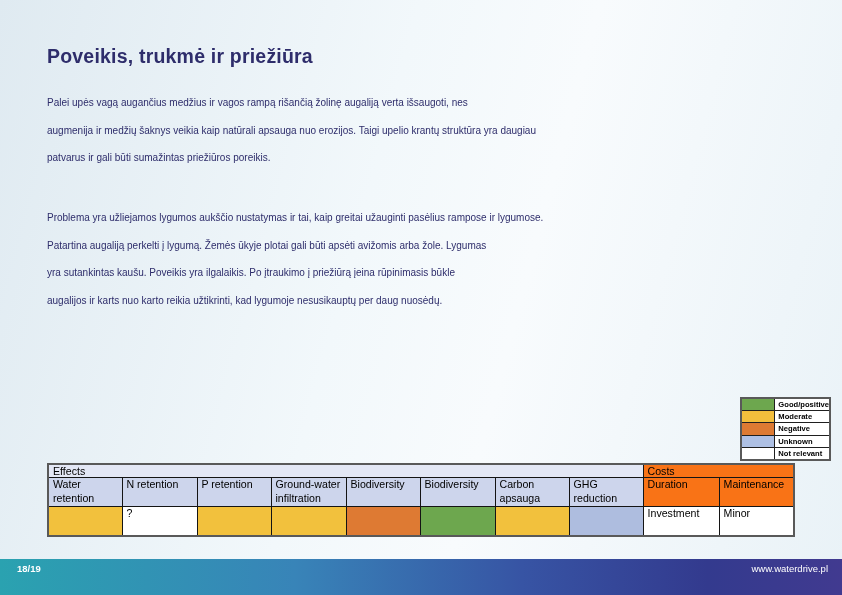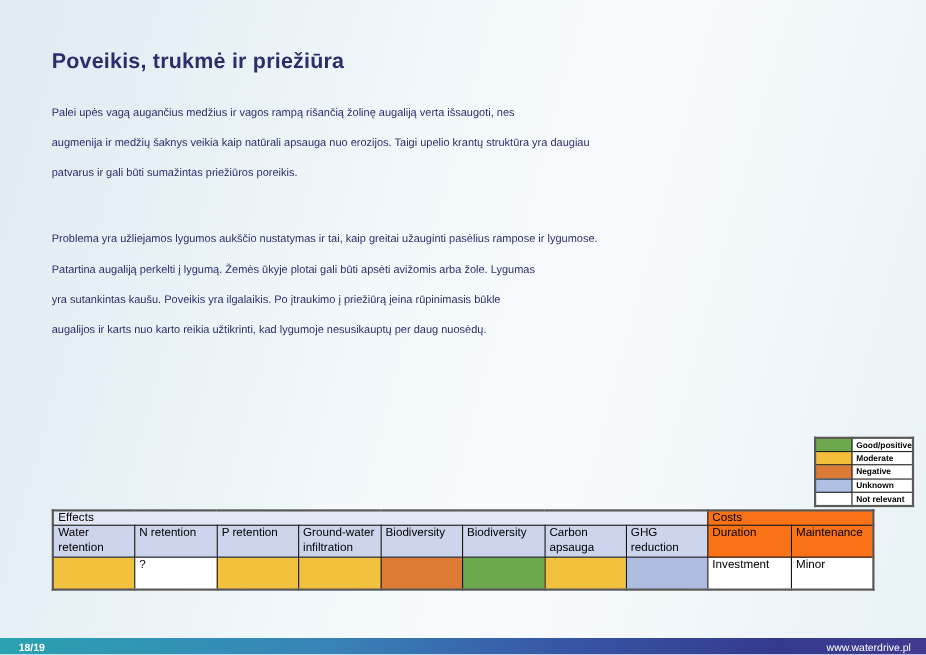--- a/index.html
+++ b/index.html
@@ -61,21 +61,21 @@
   }
   .maintable .sectionrow td { height: 13px; font-weight: 400; line-height: 12px; }
   .maintable .headrow td { height: 29px; margin-top: 40px; }
   .maintable .datarow td { height: 29px; }
   .bg-effects { background: #e3e7f5; }
   .bg-costs   { background: #f97316; }
   .bg-colhead { background: #cdd5ec; }
 
   
   .footer {
-    position: absolute; left: 0; bottom: 0; width: 842px; height: 15px;
+    position: absolute; left: 0; bottom: 0; width: 842px; height: 36px;
     background: linear-gradient(90deg, #2aa2b0 0%, #3884b8 35%, #3754a4 62%, #333a8e 84%, #413a90 100%);
     color: #ffffff;
   }
   .footer .pagenum {
     position: absolute; left: 17px; top: 4px;
     font-size: 9.5px; font-weight: 700;
   }
   .footer .website {
     position: absolute; right: 14px; top: 4px;
     font-size: 9.5px; font-weight: 400;

